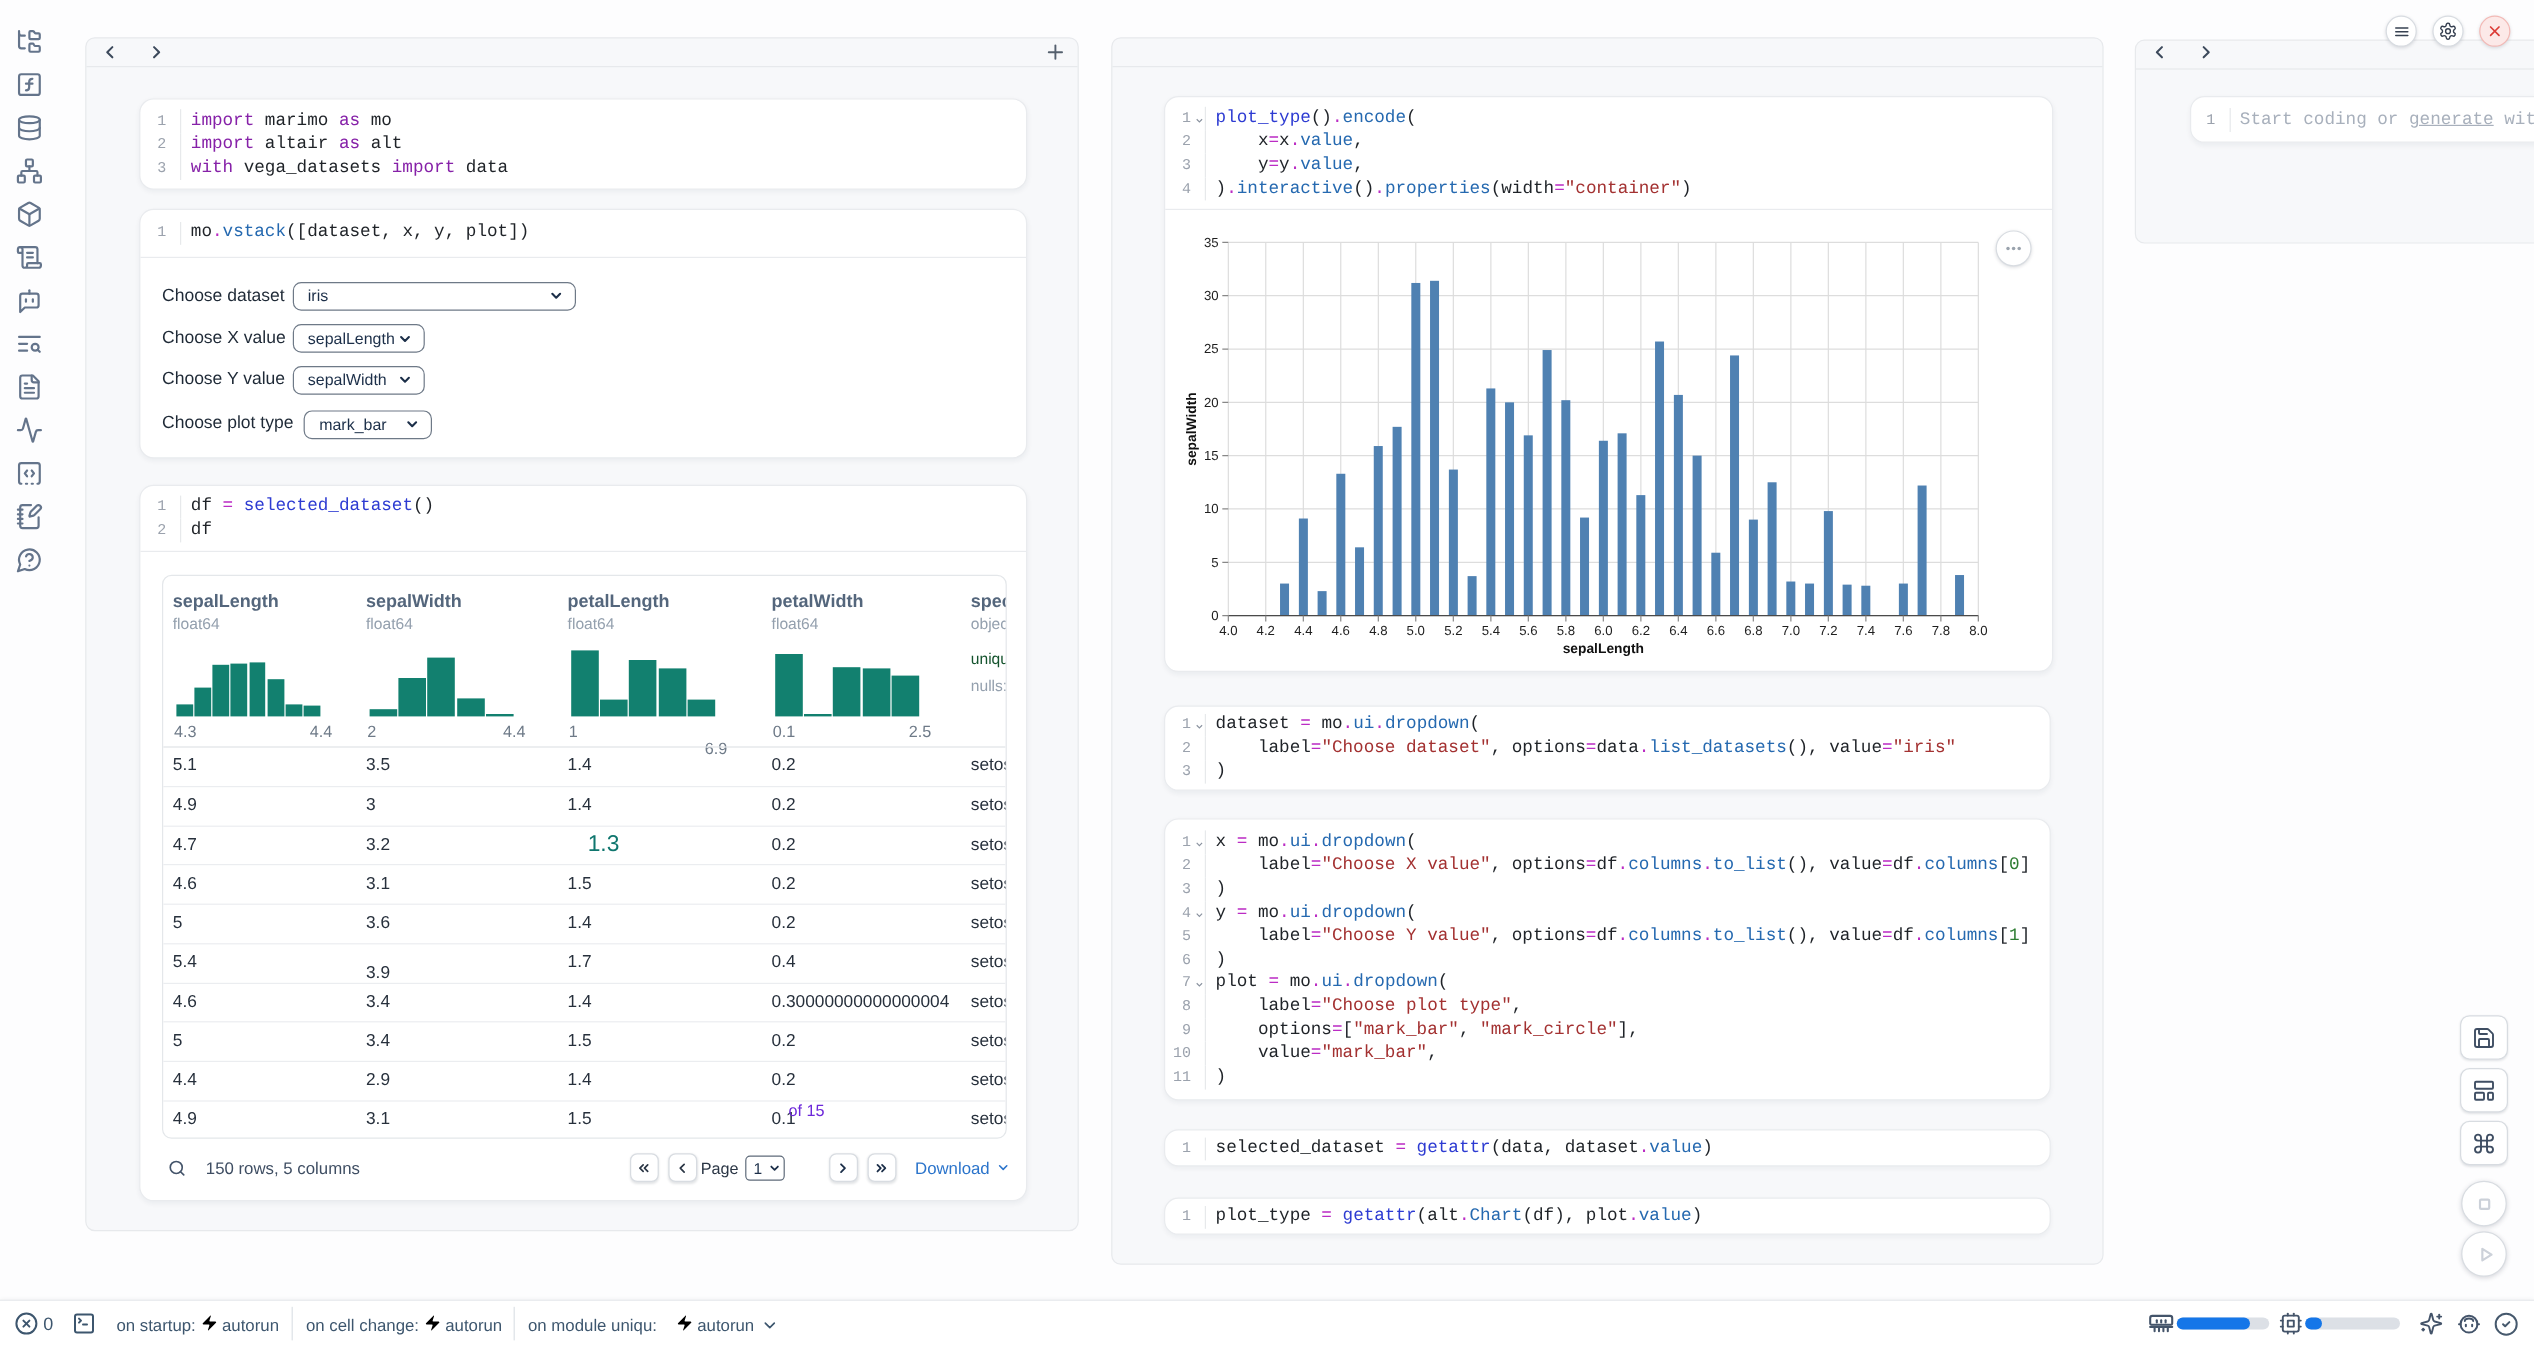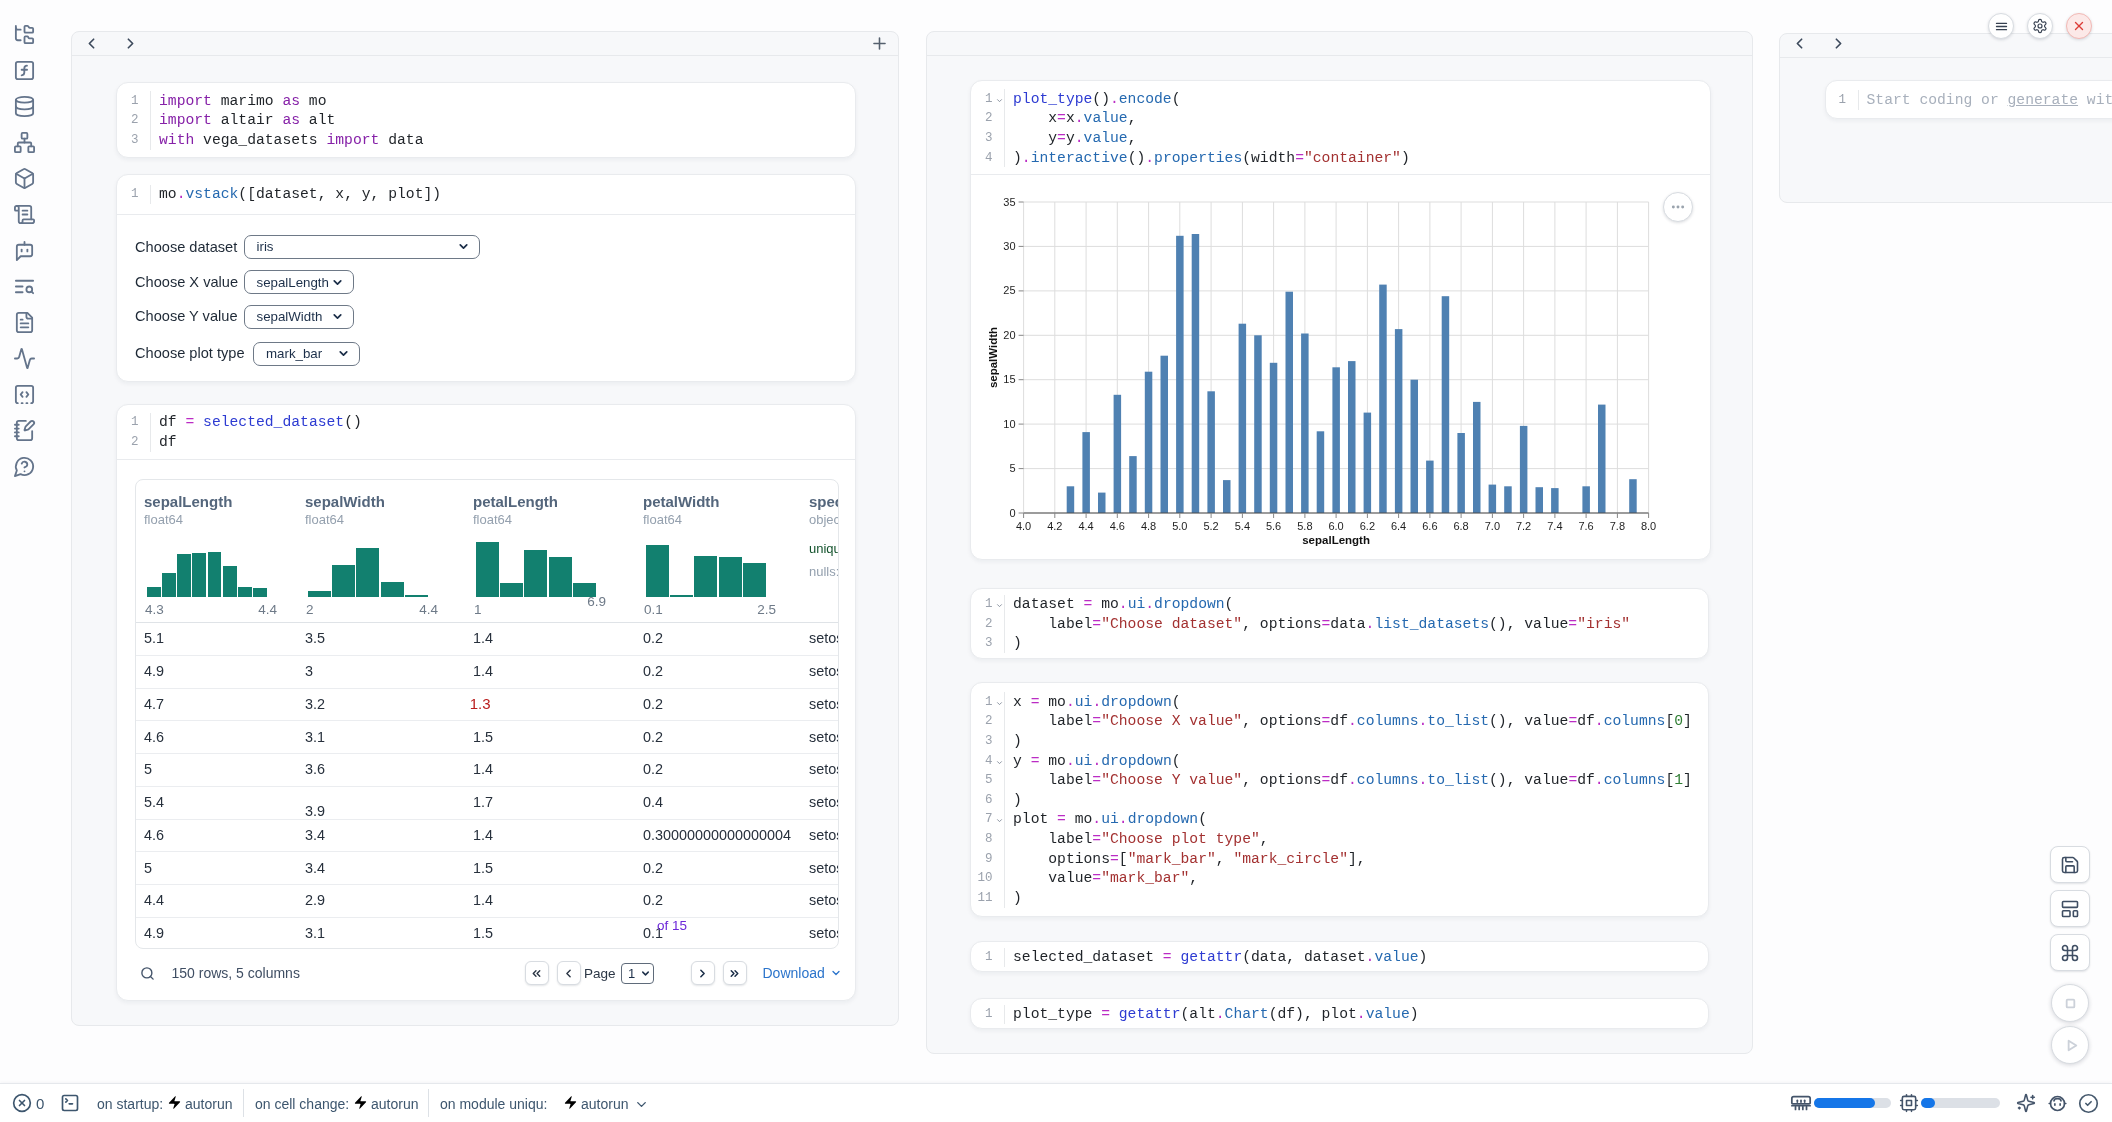--- a/index.html
+++ b/index.html
@@ -241,41 +241,41 @@
       <div class="hbar" style="left:510.3px;top:65.5px;width:23.0px;height:52.0px"></div>
       <div class="hbar" style="left:534.5px;top:115.5px;width:23.0px;height:2.0px"></div>
       <div class="hbar" style="left:558.8px;top:76.9px;width:23.0px;height:40.6px"></div>
       <div class="hbar" style="left:583.0px;top:77.5px;width:23.0px;height:40.0px"></div>
       <div class="hbar" style="left:607.3px;top:83.5px;width:23.0px;height:34.0px"></div>
       <div style="position:absolute;left:9.3px;top:122.5px;font-size:13.5px;color:#6e7a88">4.3</div>
       <div style="position:absolute;left:11.3px;top:122.5px;width:130px;text-align:right;font-size:13.5px;color:#6e7a88">4.4</div>
       <div style="position:absolute;left:170.3px;top:122.5px;font-size:13.5px;color:#6e7a88">2</div>
       <div style="position:absolute;left:172.3px;top:122.5px;width:130px;text-align:right;font-size:13.5px;color:#6e7a88">4.4</div>
       <div style="position:absolute;left:338.3px;top:122.5px;font-size:13.5px;color:#6e7a88">1</div>
-      <div style="position:absolute;left:340.3px;top:114px;width:130px;text-align:right;font-size:13.5px;color:#6e7a88">6.9</div>
+      <div style="position:absolute;left:340.3px;top:136px;width:130px;text-align:right;font-size:13.5px;color:#6e7a88">6.9</div>
       <div style="position:absolute;left:508.3px;top:122.5px;font-size:13.5px;color:#6e7a88">0.1</div>
       <div style="position:absolute;left:510.3px;top:122.5px;width:130px;text-align:right;font-size:13.5px;color:#6e7a88">2.5</div>
       <div style="position:absolute;left:673.3px;top:61px;font-size:13px;color:#14532d">uniqu</div>
       <div style="position:absolute;left:673.3px;top:84px;font-size:13px;color:#94a0ae">nulls:</div>
       <div class="rowline" style="top:142.5px;border-color:#dfe3e7"></div>
       <div style="position:absolute;left:8.3px;top:142.5px;height:32.75px;display:flex;align-items:center;font-size:14.4px;color:#27303c;white-space:nowrap">5.1</div>
       <div style="position:absolute;left:169.3px;top:142.5px;height:32.75px;display:flex;align-items:center;font-size:14.4px;color:#27303c;white-space:nowrap">3.5</div>
       <div style="position:absolute;left:337.3px;top:142.5px;height:32.75px;display:flex;align-items:center;font-size:14.4px;color:#27303c;white-space:nowrap">1.4</div>
       <div style="position:absolute;left:507.3px;top:142.5px;height:32.75px;display:flex;align-items:center;font-size:14.4px;color:#27303c;white-space:nowrap">0.2</div>
       <div style="position:absolute;left:673.3px;top:142.5px;height:32.75px;display:flex;align-items:center;font-size:14.4px;color:#27303c;white-space:nowrap">setos</div>
       <div class="rowline" style="top:175.2px"></div>
       <div style="position:absolute;left:8.3px;top:175.2px;height:32.75px;display:flex;align-items:center;font-size:14.4px;color:#27303c;white-space:nowrap">4.9</div>
       <div style="position:absolute;left:169.3px;top:175.2px;height:32.75px;display:flex;align-items:center;font-size:14.4px;color:#27303c;white-space:nowrap">3</div>
       <div style="position:absolute;left:337.3px;top:175.2px;height:32.75px;display:flex;align-items:center;font-size:14.4px;color:#27303c;white-space:nowrap">1.4</div>
       <div style="position:absolute;left:507.3px;top:175.2px;height:32.75px;display:flex;align-items:center;font-size:14.4px;color:#27303c;white-space:nowrap">0.2</div>
       <div style="position:absolute;left:673.3px;top:175.2px;height:32.75px;display:flex;align-items:center;font-size:14.4px;color:#27303c;white-space:nowrap">setos</div>
       <div class="rowline" style="top:208.0px"></div>
       <div style="position:absolute;left:8.3px;top:208.0px;height:32.75px;display:flex;align-items:center;font-size:14.4px;color:#27303c;white-space:nowrap">4.7</div>
       <div style="position:absolute;left:169.3px;top:208.0px;height:32.75px;display:flex;align-items:center;font-size:14.4px;color:#27303c;white-space:nowrap">3.2</div>
-      <div style="position:absolute;left:334px;top:208.0px;height:32.75px;display:flex;align-items:center;font-size:15px;color:#b91c1c;white-space:nowrap">1.3</div>
+      <div style="position:absolute;left:354px;top:208.0px;height:32.75px;display:flex;align-items:center;font-size:19px;color:#0f766e;white-space:nowrap">1.3</div>
       <div style="position:absolute;left:507.3px;top:208.0px;height:32.75px;display:flex;align-items:center;font-size:14.4px;color:#27303c;white-space:nowrap">0.2</div>
       <div style="position:absolute;left:673.3px;top:208.0px;height:32.75px;display:flex;align-items:center;font-size:14.4px;color:#27303c;white-space:nowrap">setos</div>
       <div class="rowline" style="top:240.8px"></div>
       <div style="position:absolute;left:8.3px;top:240.8px;height:32.75px;display:flex;align-items:center;font-size:14.4px;color:#27303c;white-space:nowrap">4.6</div>
       <div style="position:absolute;left:169.3px;top:240.8px;height:32.75px;display:flex;align-items:center;font-size:14.4px;color:#27303c;white-space:nowrap">3.1</div>
       <div style="position:absolute;left:337.3px;top:240.8px;height:32.75px;display:flex;align-items:center;font-size:14.4px;color:#27303c;white-space:nowrap">1.5</div>
       <div style="position:absolute;left:507.3px;top:240.8px;height:32.75px;display:flex;align-items:center;font-size:14.4px;color:#27303c;white-space:nowrap">0.2</div>
       <div style="position:absolute;left:673.3px;top:240.8px;height:32.75px;display:flex;align-items:center;font-size:14.4px;color:#27303c;white-space:nowrap">setos</div>
       <div class="rowline" style="top:273.5px"></div>
       <div style="position:absolute;left:8.3px;top:273.5px;height:32.75px;display:flex;align-items:center;font-size:14.4px;color:#27303c;white-space:nowrap">5</div>

